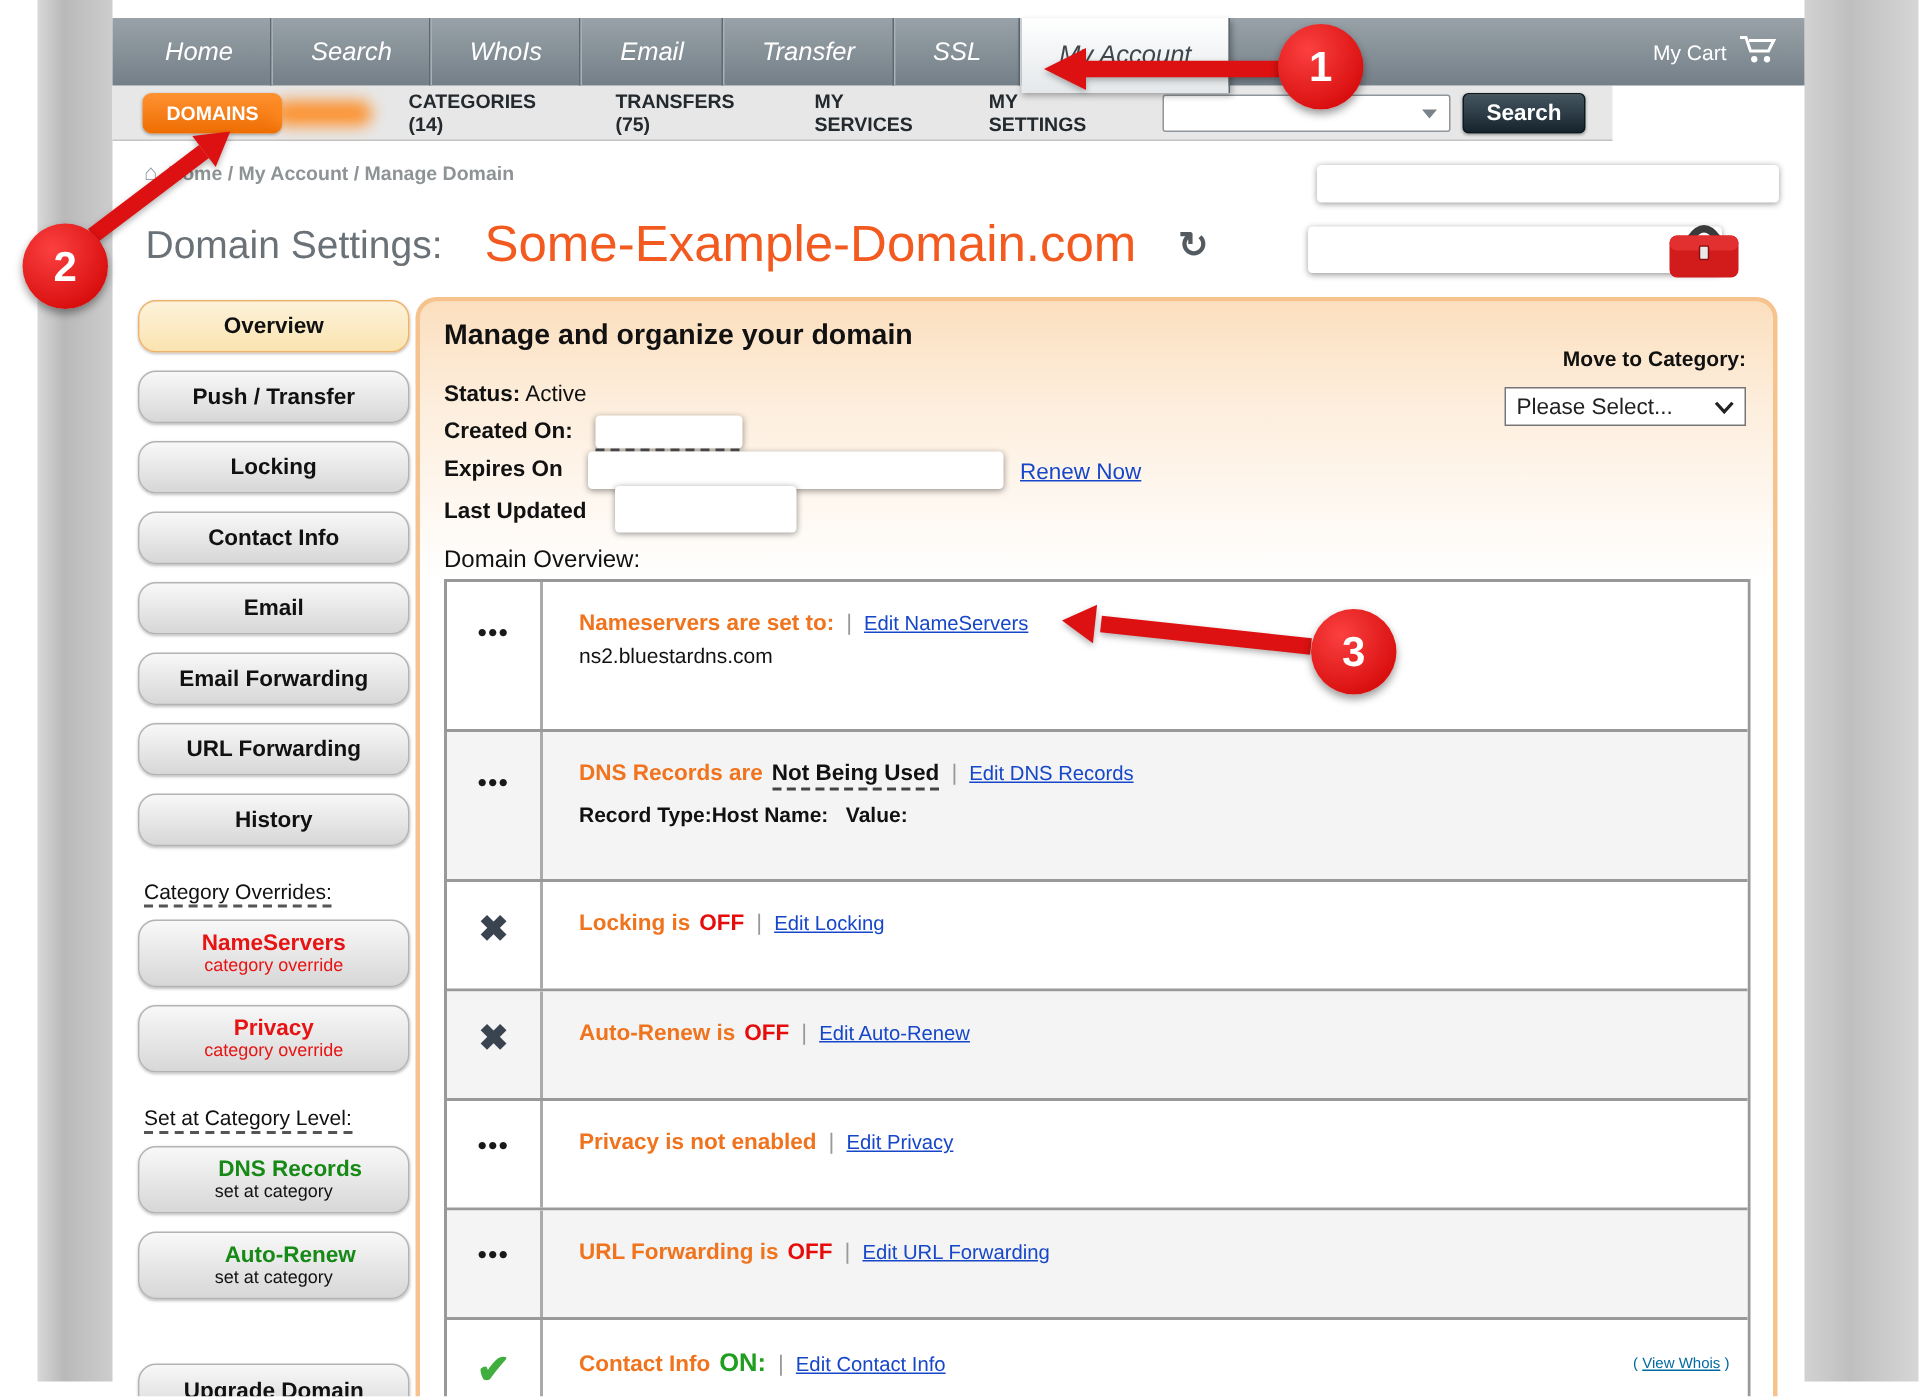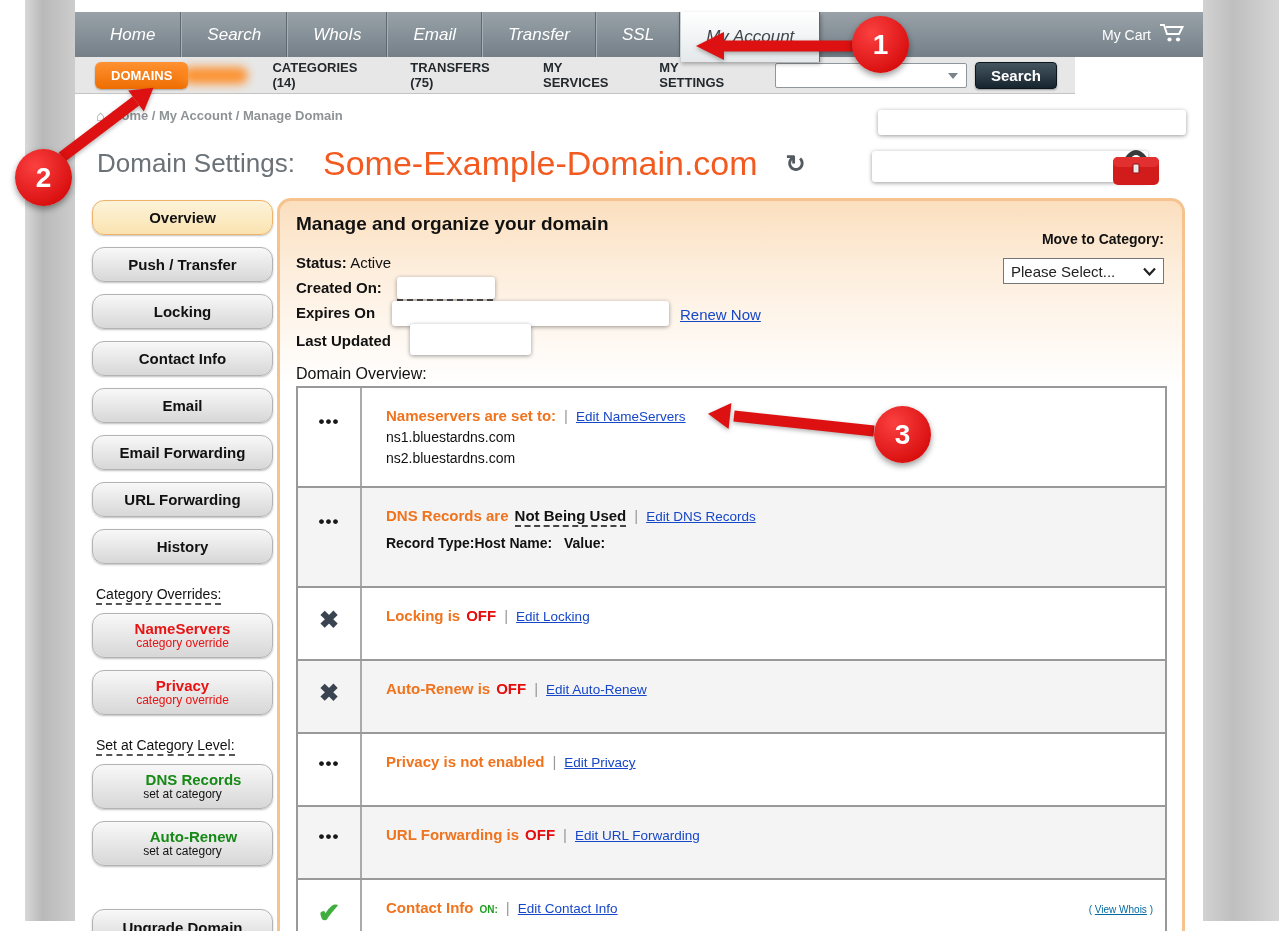--- a/index.html
+++ b/index.html
@@ -89,21 +89,21 @@
   .orow.h140{height:140px;border-bottom:none;}
   .icell{width:62px;border-right:2px solid #aaa;display:flex;justify-content:center;padding-top:24px;}
   .icell.mid{padding-top:20px;}
   .dots-ic{font-size:17px;font-weight:bold;color:#191919;letter-spacing:1px;}
   .x-ic{font-size:24px;font-weight:bold;color:#3a4450;line-height:1;}
   .check-ic{font-size:27px;font-weight:bold;color:#3fae3f;line-height:1;}
   .ccell{flex:1;padding:19px 10px 0 24px;}
   .trow{display:flex;align-items:baseline;}
   .row-title{color:#f0731e;font-weight:bold;font-size:15px;}
   .status-off{color:#e60c0c;font-weight:bold;font-size:15px;margin-left:6px;}
-  .status-on{color:#1f9e1f;font-weight:bold;font-size:10px;margin-left:6px;}
+  .status-on{color:#1f9e1f;font-weight:bold;font-size:17px;margin-left:6px;}
   .status-dashed{color:#111;font-weight:bold;font-size:15px;margin-left:6px;border-bottom:2px dashed #444;padding-bottom:1px;}
   .sep{color:#999;font-size:15px;margin:0 8px;}
   .row-link{color:#1747c9;font-size:13.5px;text-decoration:underline;cursor:pointer;}
   .ns-line{font-size:14px;color:#111;margin-top:5px;}
   .record-line{font-size:14px;font-weight:bold;color:#111;margin-top:8px;white-space:pre;}
   .whois{position:absolute;right:12px;top:24px;font-size:10px;color:#0369a1;}
   .whois .lnk{text-decoration:underline;cursor:pointer;}
 
   
   .ann-circle{position:absolute;width:57px;height:57px;border-radius:50%;z-index:60;
@@ -252,21 +252,20 @@
       <div class="orow h100">
         <div class="icell">
           <span class="dots-ic">•••</span>
         </div>
         <div class="ccell">
           <div class="trow">
             <span class="row-title">Nameservers are set to:</span>
             <span class="sep">|</span>
             <span class="row-link">Edit NameServers</span>
           </div>
-          <div class="ns-line">ns1.bluestardns.com</div>
           <div class="ns-line">ns2.bluestardns.com</div>
         </div>
       </div>
 
       <div class="orow h100 alt">
         <div class="icell">
           <span class="dots-ic">•••</span>
         </div>
         <div class="ccell">
           <div class="trow">

